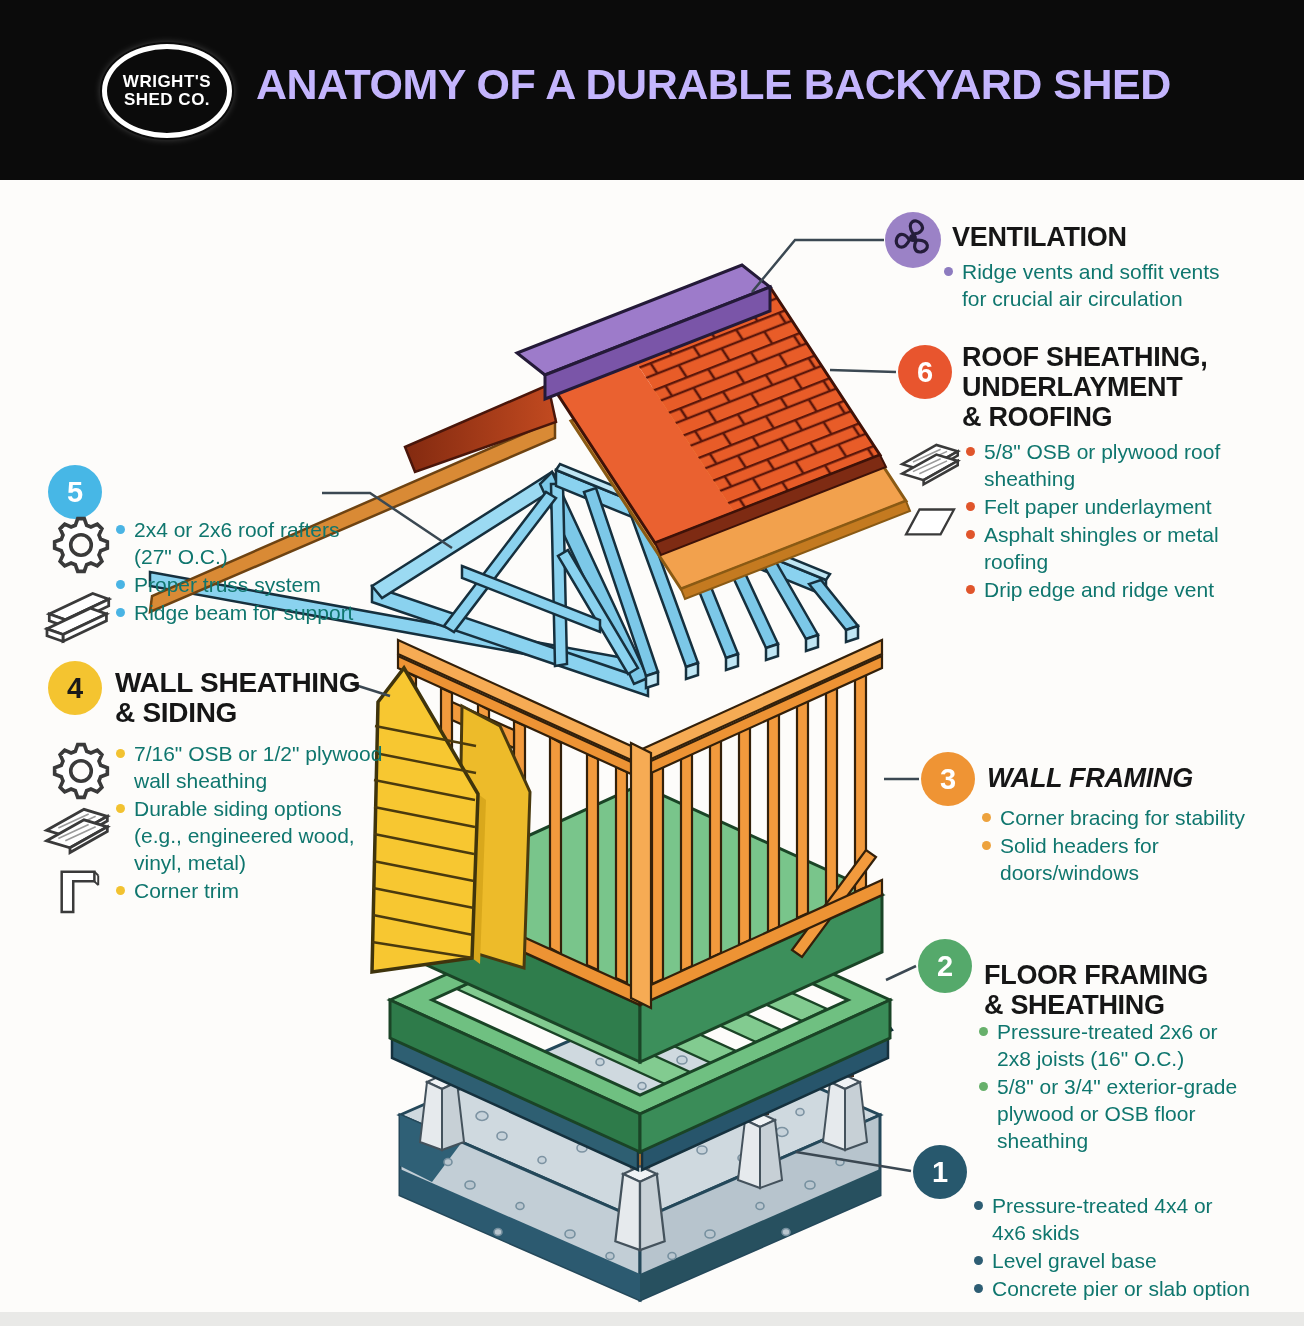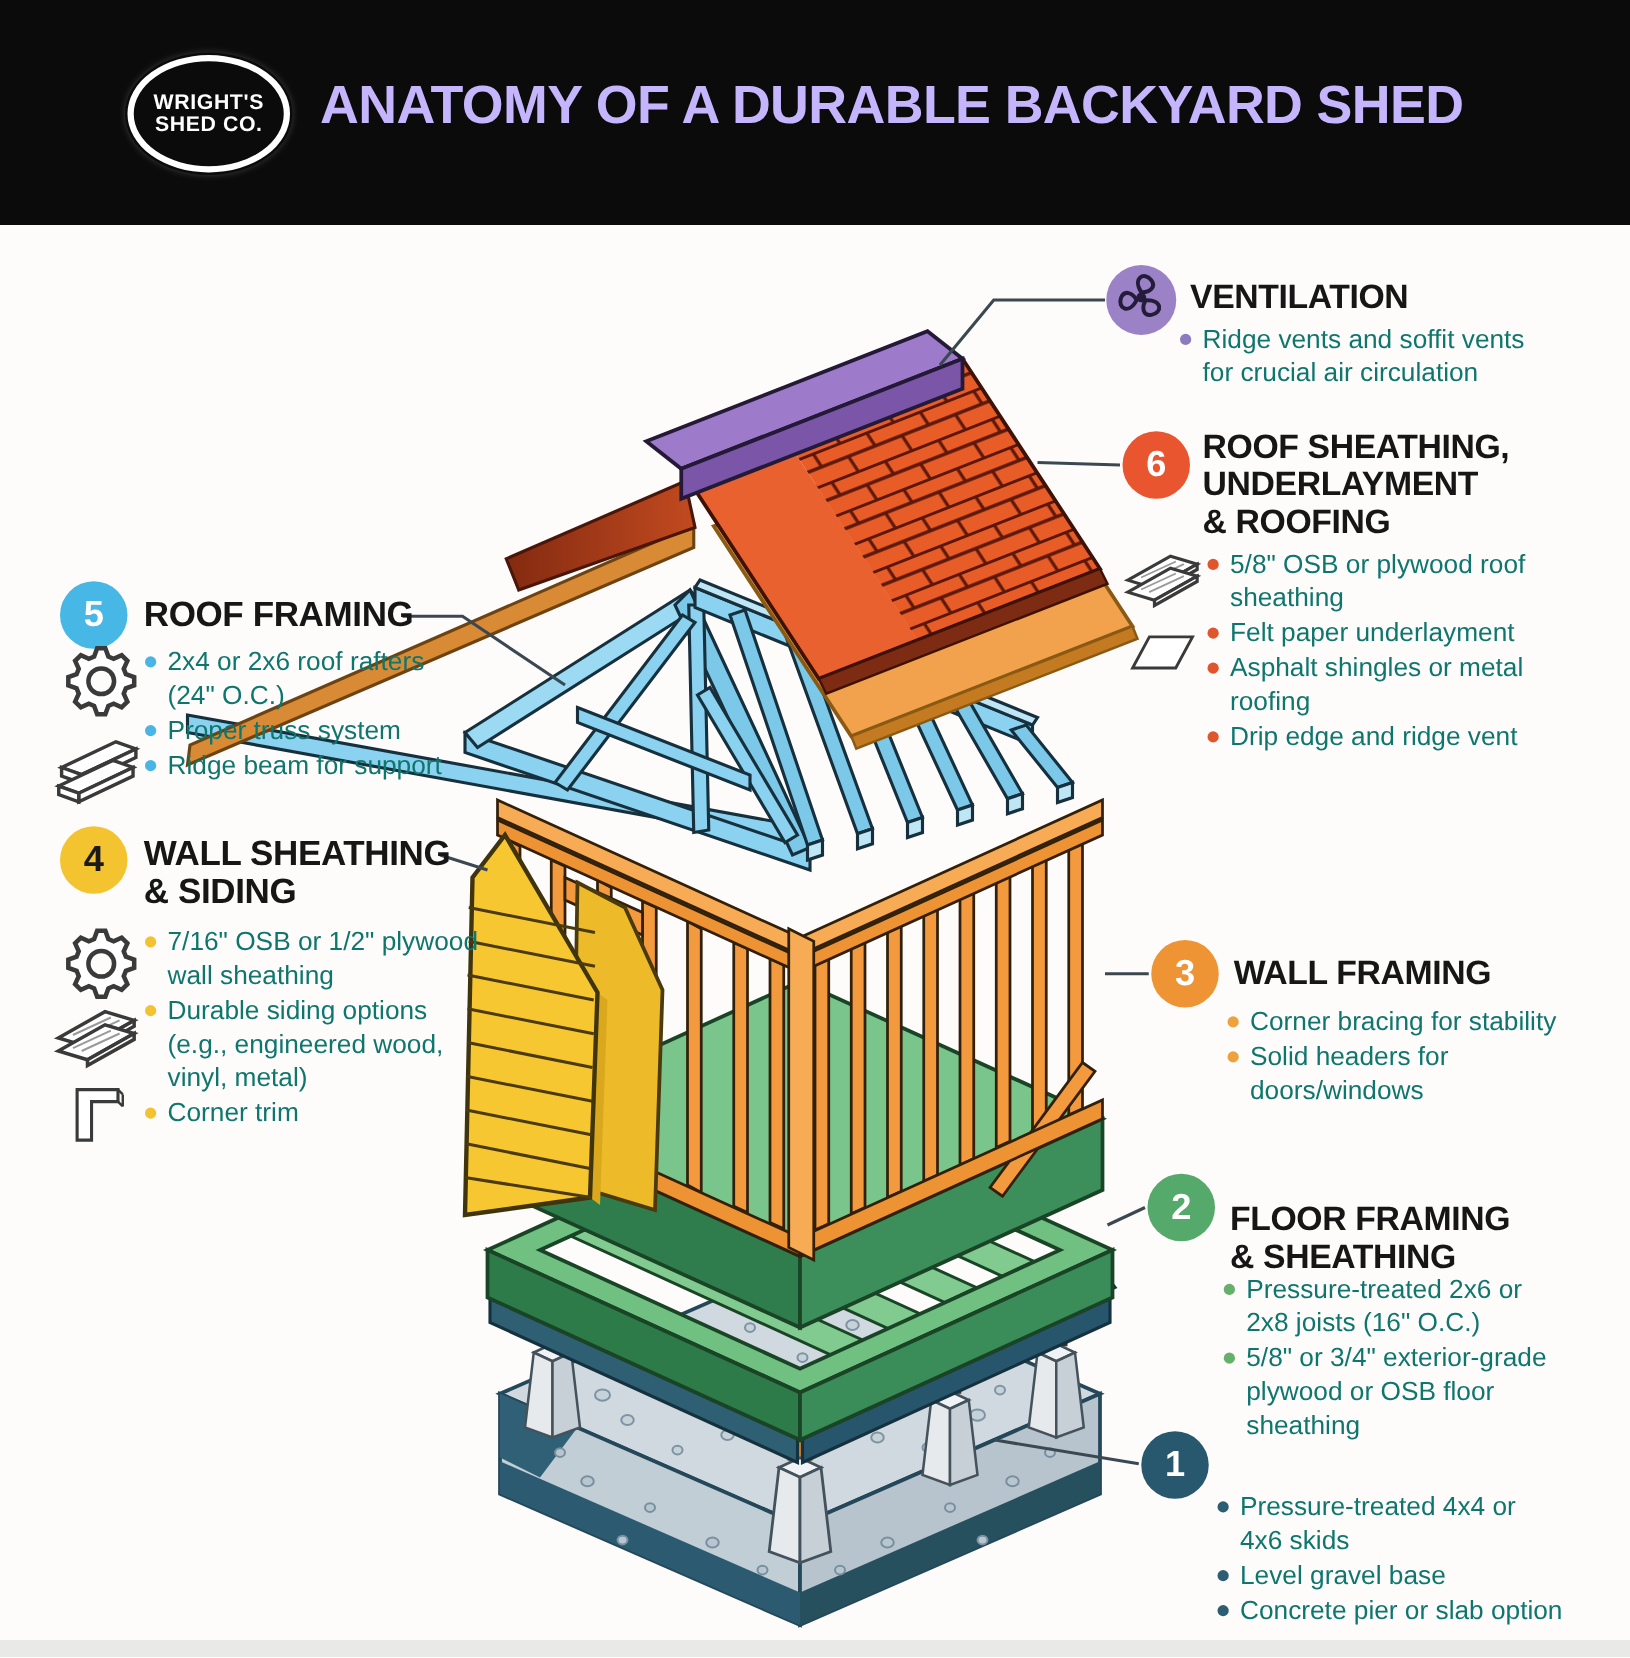--- a/index.html
+++ b/index.html
@@ -334,38 +334,37 @@
         <span class="bt">Asphalt shingles or metal
 roofing</span>
       </li>
     <li>
         <span class="dot"></span>
         <span class="bt">Drip edge and ridge vent</span>
       </li>
   </ul>
 
   <div class="num" style="left: 48px; top: 465px; background: rgb(71, 183, 230); color: rgb(255, 255, 255);">5</div>
-  <div class="ttl" style="left:115px;top:477px;width:280px;font-size:28px;">ROOF FRAMING</div>
   <span class="ic" style="left:52px;top:516px;">
     <svg width="58" height="58" viewBox="-24 -24 48 48">
       <polygon points="16.3,-4.7 21.8,-2.7 21.8,2.7 16.3,4.7 14.9,8.2 17.3,13.5 13.5,17.3 8.2,14.9 4.7,16.3 2.7,21.8 -2.7,21.8 -4.7,16.3 -8.2,14.9 -13.5,17.3 -17.3,13.5 -14.9,8.2 -16.3,4.7 -21.8,2.7 -21.8,-2.7 -16.3,-4.7 -14.9,-8.2 -17.3,-13.5 -13.5,-17.3 -8.2,-14.9 -4.7,-16.3 -2.7,-21.8 2.7,-21.8 4.7,-16.3 8.2,-14.9 13.5,-17.3 17.3,-13.5 14.9,-8.2" fill="#fff" stroke="#3a3a3a" stroke-width="3"></polygon>
       <circle r="8.5" fill="#fdfcfa" stroke="#3a3a3a" stroke-width="3"></circle>
     </svg>
   </span>
   <span class="ic" style="left:42px;top:582px;">
     <svg width="74" height="64" viewBox="0 0 64 56">
         <use href="#board"></use>
         <use href="#board" x="-2" y="13"></use>
       </svg>
   </span>
   <ul class="blts" style="left: 116px; top: 516px; width: 300px; color: rgb(74, 180, 228);">
     <li>
         <span class="dot"></span>
         <span class="bt">2x4 or 2x6 roof rafters
-(24" O.C.)</span>
+(27" O.C.)</span>
       </li>
     <li>
         <span class="dot"></span>
         <span class="bt">Proper truss system</span>
       </li>
     <li>
         <span class="dot"></span>
         <span class="bt">Ridge beam for support</span>
       </li>
   </ul>
@@ -403,21 +402,21 @@
 (e.g., engineered wood,
 vinyl, metal)</span>
       </li>
     <li>
         <span class="dot"></span>
         <span class="bt">Corner trim</span>
       </li>
   </ul>
 
   <div class="num" style="left: 921px; top: 752px; background: rgb(239, 148, 52); color: rgb(255, 255, 255);">3</div>
-  <div class="ttl" style="left:987px;top:763px;width:300px;">WALL FRAMING</div>
+  <div class="ttl" style="left:987px;top:763px;width:300px;font-style:italic;">WALL FRAMING</div>
   <ul class="blts" style="left: 982px; top: 804px; width: 320px; color: rgb(237, 162, 61);">
     <li>
         <span class="dot"></span>
         <span class="bt">Corner bracing for stability</span>
       </li>
     <li>
         <span class="dot"></span>
         <span class="bt">Solid headers for
 doors/windows</span>
       </li>

